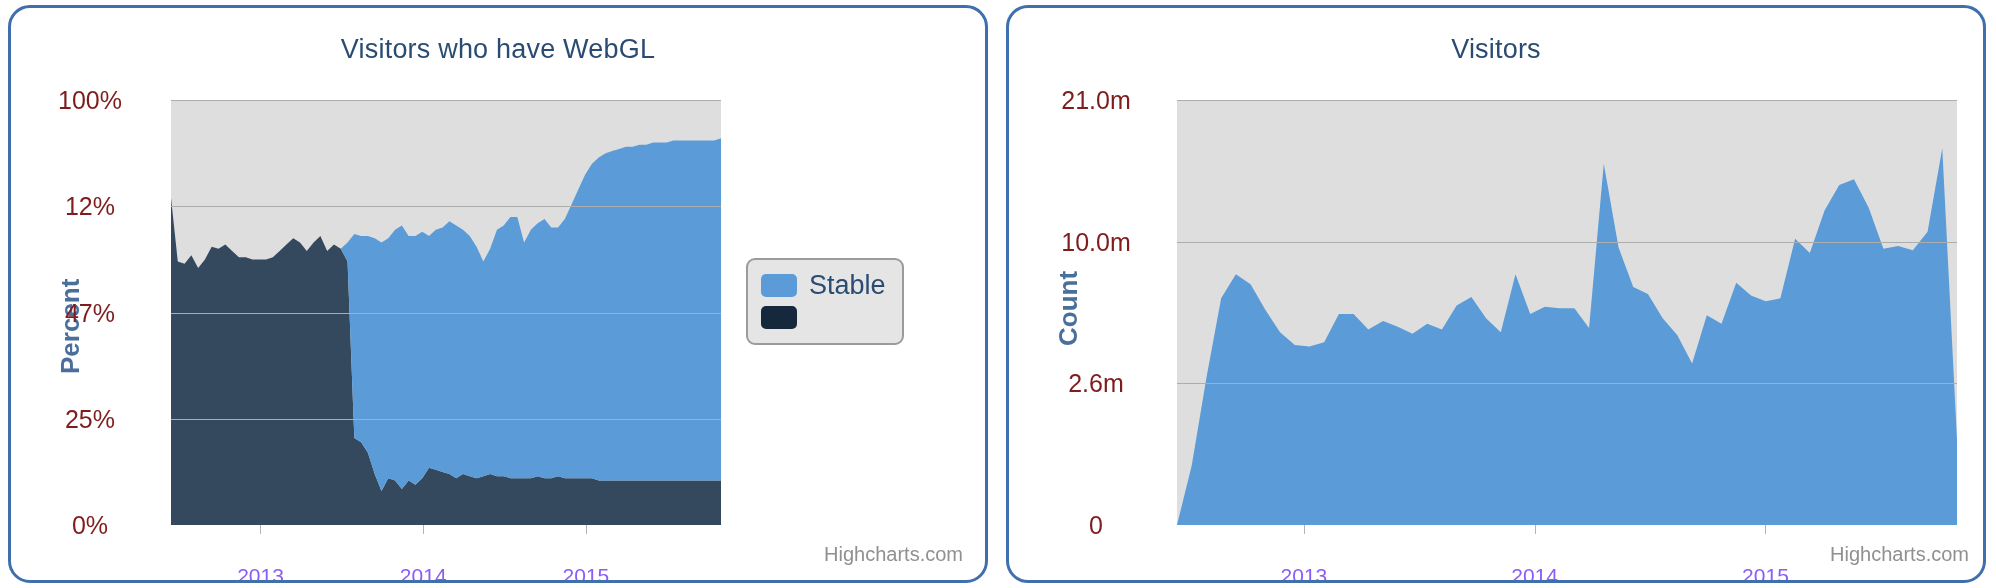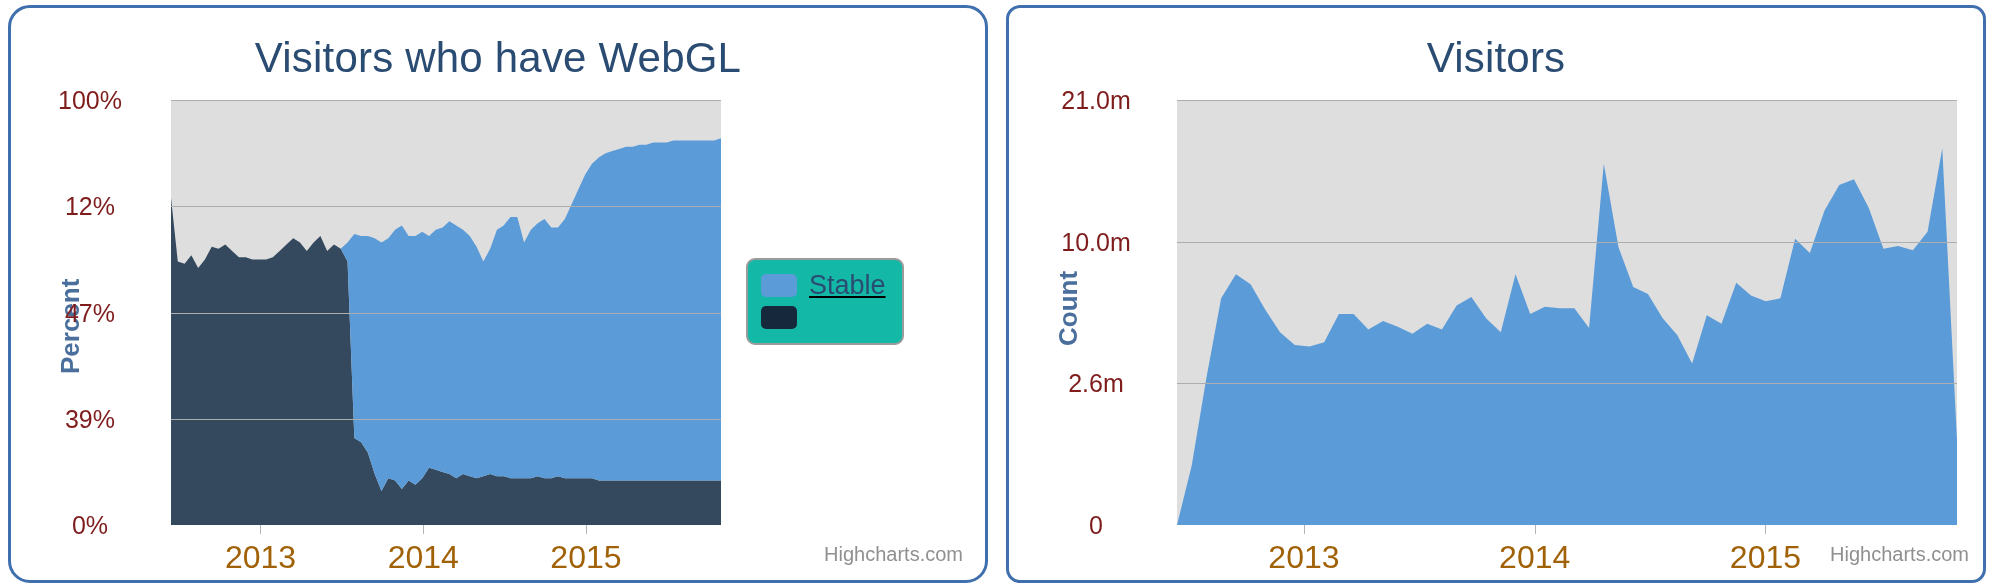--- a/index.html
+++ b/index.html
@@ -16,28 +16,28 @@
   }
   .panel{
     position:relative;
     border:3px solid #3f6fad;
     border-radius:22px;
     background:#ffffff;
     box-sizing:border-box;
     overflow:hidden;
   }
   .panel-left{ width:980px; height:578px; margin:5px 0 0 8px; }
-  .panel-right{ width:980px; height:578px; margin:5px 0 0 18px;border-radius:14px; }
+  .panel-right{ width:980px; height:578px; margin:5px 0 0 18px; }
 
   .chart-title{
     position:absolute;
     left:0; right:0;
     text-align:center;
     color:#2b4c72;
-    font-size:42px;
+    font-size:27px;
     font-weight:400;
     letter-spacing:0.2px;
   }
   .title-left{ top:26px; }
   .title-right{ top:26px; }
 
   
   .plot-wrap{ position:absolute; }
 
   .plot-area{
@@ -58,48 +58,48 @@
     position:absolute;
     right:0;
     text-align:center;
     color:#7f1d1d;
     font-size:25px;
     transform:translateY(-50%);
     white-space:nowrap;
   }
   .xtick{
     position:absolute;
-    color:#a16207;
-    font-size:32px;
+    color:#8b5cf6;
+    font-size:21px;
     transform:translateX(-50%);
     white-space:nowrap;
+    margin-top:25px;
   }
   .xtick-mark{
     position:absolute;
     width:1px;height:9px;
     background:#b4b4b4;
   }
 
   .axis-title{
     position:absolute;
     color:#4a6f9c;
     font-size:26px;
     font-weight:bold;
     transform-origin:left top;
     white-space:nowrap;
   }
 
   .legend-box{
     position:absolute;
     border:2px solid #9b9b9b;
     border-radius:9px;
-    background:#14b8a6;
+    background:#e5e5e5;
     padding:9px 16px 10px 13px;
     box-sizing:border-box;
-    text-decoration:underline;
   }
   .legend-row{ display:flex; align-items:center; height:32px; }
   .legend-swatch{
     width:36px;height:23px;border-radius:5px;
     margin-right:12px;flex:none;
   }
   .legend-label{
     color:#2b4c72;
     font-size:27px;
     white-space:nowrap;
@@ -130,21 +130,21 @@
           </svg>
       </div>
       <div id="grid-left">
           <div class="gridline" style="top: 318.75px; left: 0px; width: 550px;"></div>
           <div class="gridline" style="top: 212.5px; left: 0px; width: 550px;"></div>
           <div class="gridline" style="top: 106.25px; left: 0px; width: 550px;"></div>
           <div class="gridline" style="top: 0px; left: 0px; width: 550px;"></div>
         </div>
       <div id="yticks-left">
           <div class="ytick" style="top: 425px; left: -150px; width: 138px;">0%</div>
-          <div class="ytick" style="top: 318.75px; left: -150px; width: 138px;">39%</div>
+          <div class="ytick" style="top: 318.75px; left: -150px; width: 138px;">25%</div>
           <div class="ytick" style="top: 212.5px; left: -150px; width: 138px;">47%</div>
           <div class="ytick" style="top: 106.25px; left: -150px; width: 138px;">12%</div>
           <div class="ytick" style="top: 0px; left: -150px; width: 138px;">100%</div>
         </div>
       <div id="xticks-left">
           <div class="xtick-mark" style="left: 89.497px; top: 425px;"></div>
           <div class="xtick" style="left: 89.497px; top: 439px;">2013</div>
           <div class="xtick-mark" style="left: 252.219px; top: 425px;"></div>
           <div class="xtick" style="left: 252.219px; top: 439px;">2014</div>
           <div class="xtick-mark" style="left: 414.941px; top: 425px;"></div>

